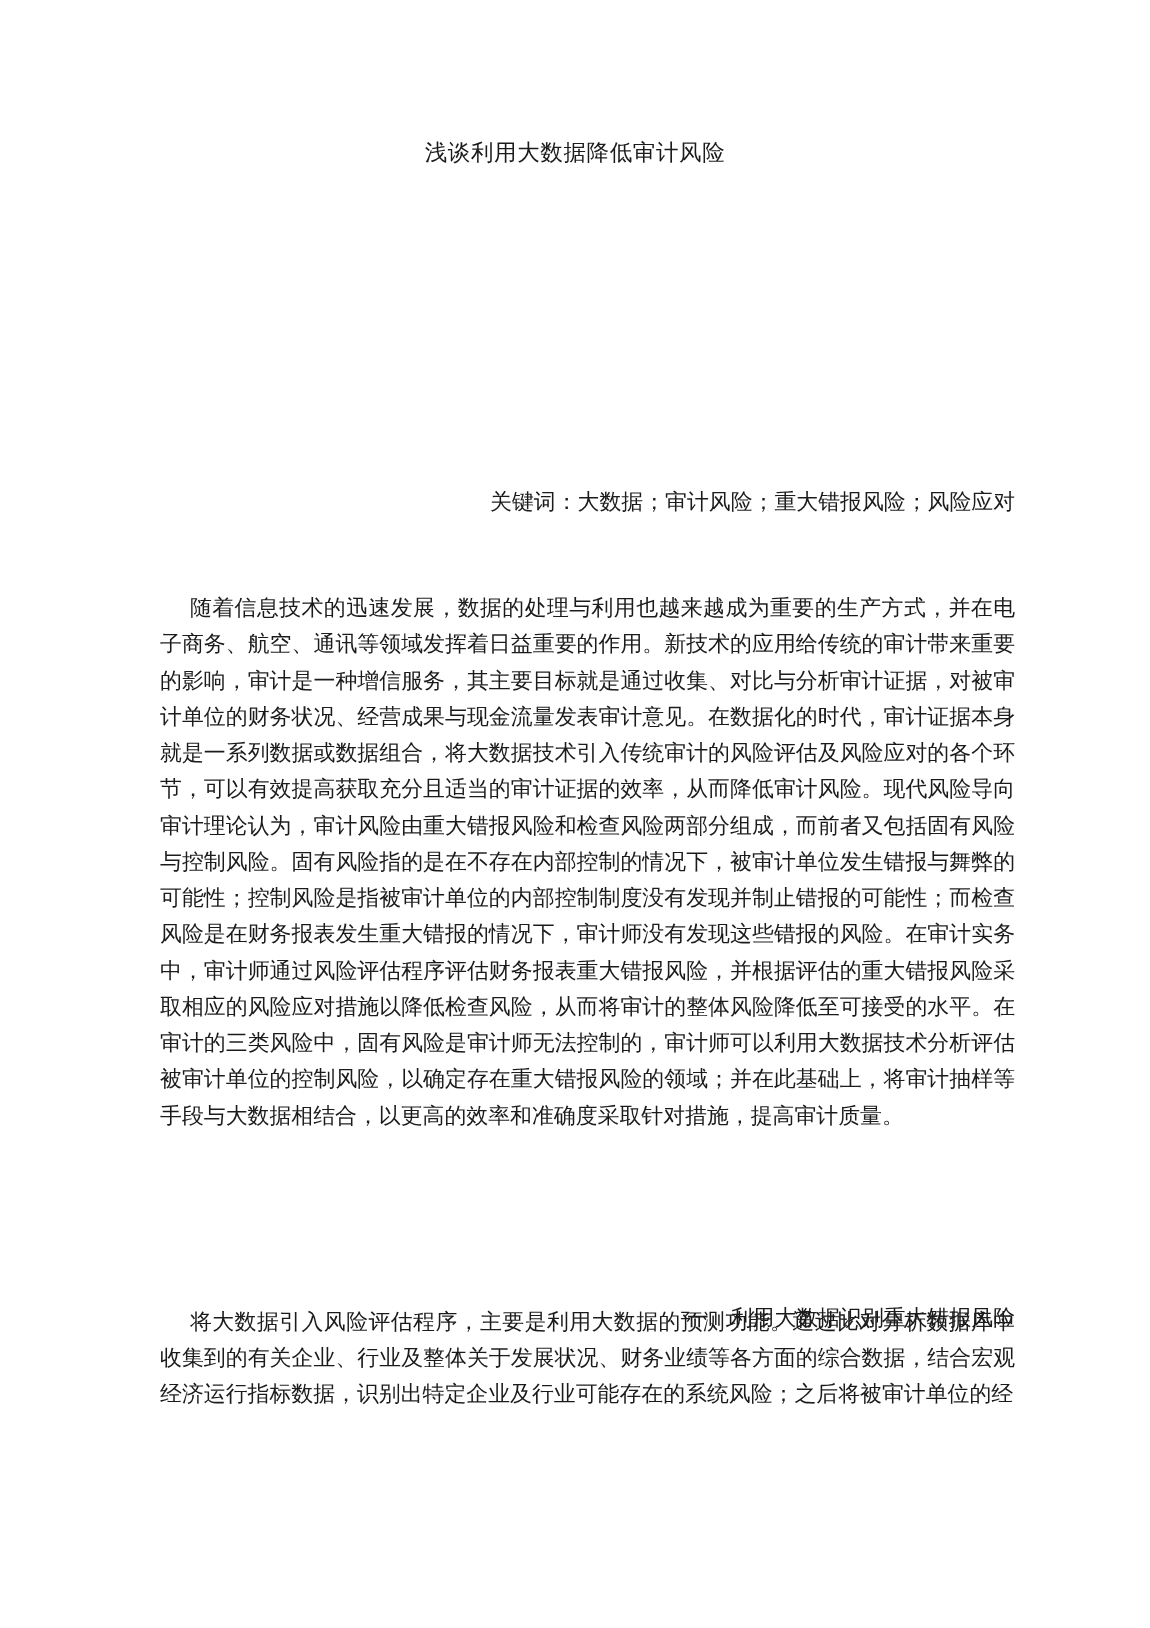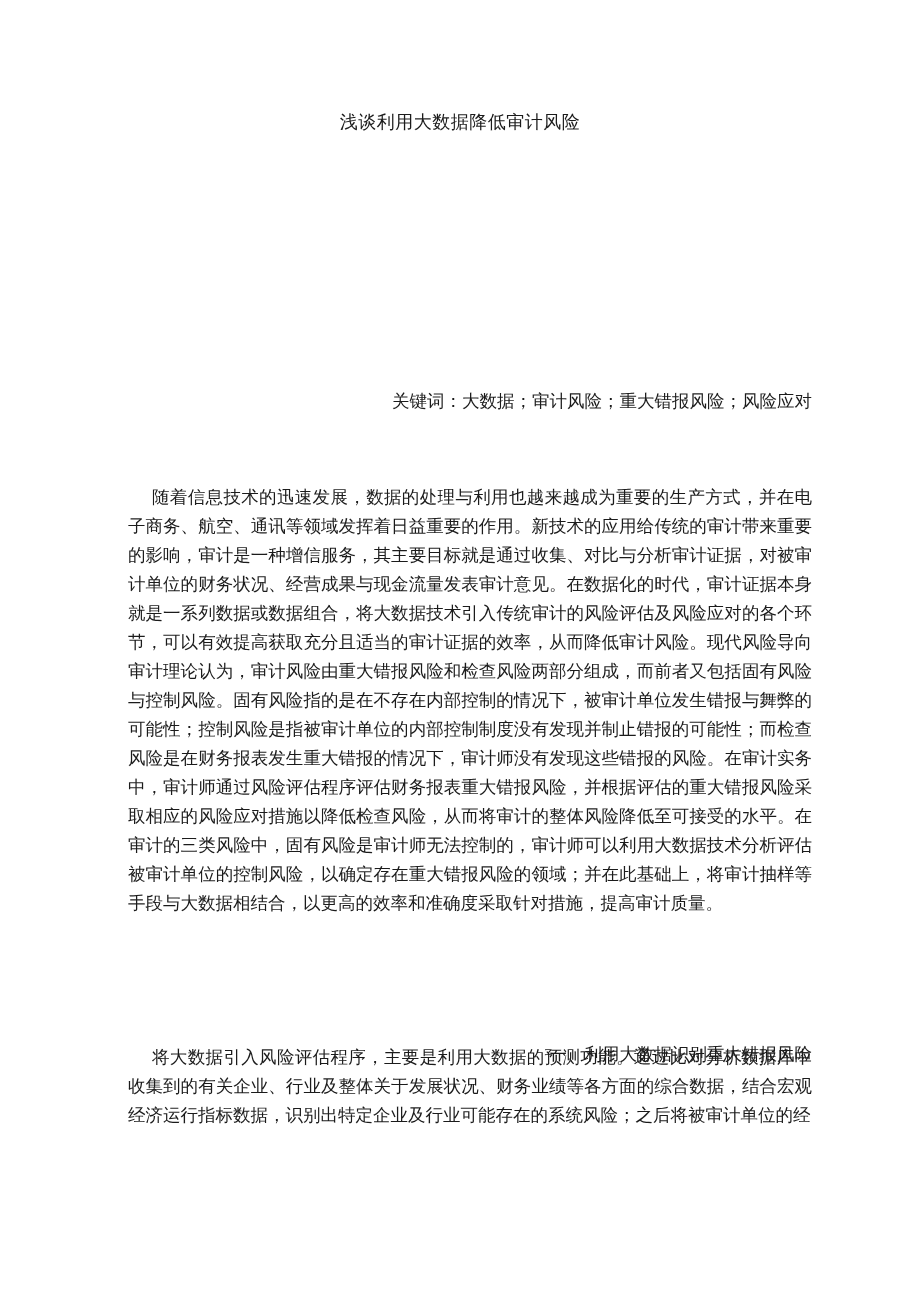--- a/index.html
+++ b/index.html
@@ -35,21 +35,21 @@
     line-height: 29px;
     text-align: justify;
     text-justify: inter-ideograph;
     overflow: hidden;
   }
   .first-indent {
     text-indent: 24px;
   }
   .abstract      { top: 182px;  height: 116px; }
   .keywords-line { top: 377px;  height: 29px;  text-align: right; white-space: nowrap; overflow: visible; margin-top: 10px; }
-  .intro-para    { top: 483px;  height: 435px; }
+  .intro-para    { top: 472px;  height: 435px; }
   .section-head  { top: 1040px;  height: 29px;  text-align: right; white-space: nowrap; overflow: visible; }
   .body-para-2   { top: 1043px; height: 87px;  }
 </style>
 </head>
 <body>
 
 <div class="page">
 
   <div class="doc-title">浅谈利用大数据降低审计风险</div>
 

